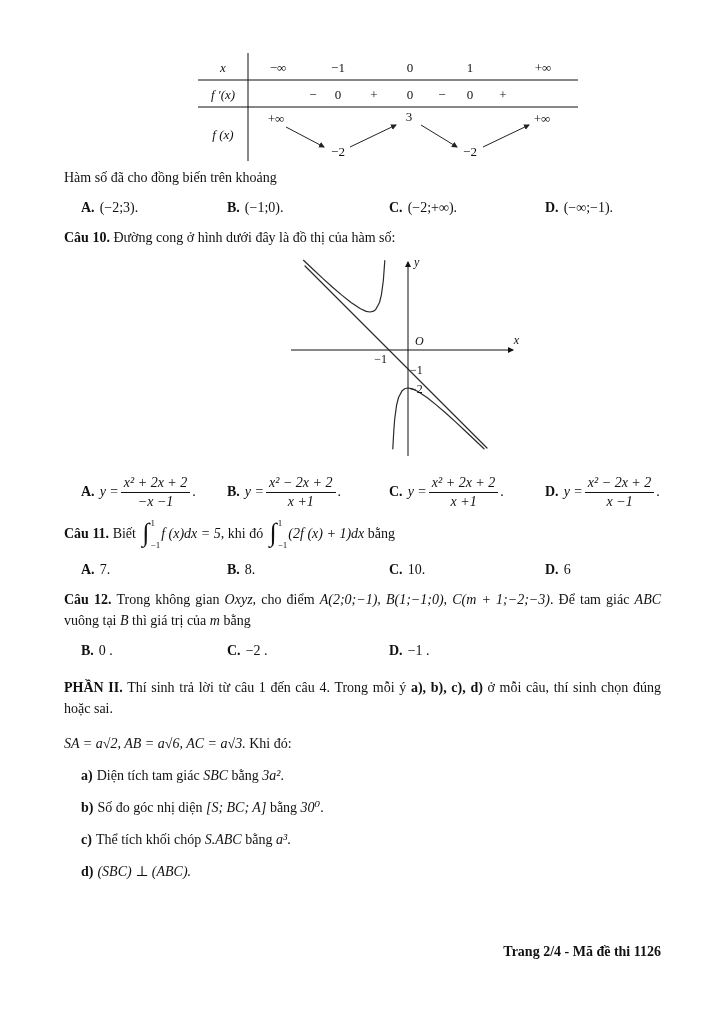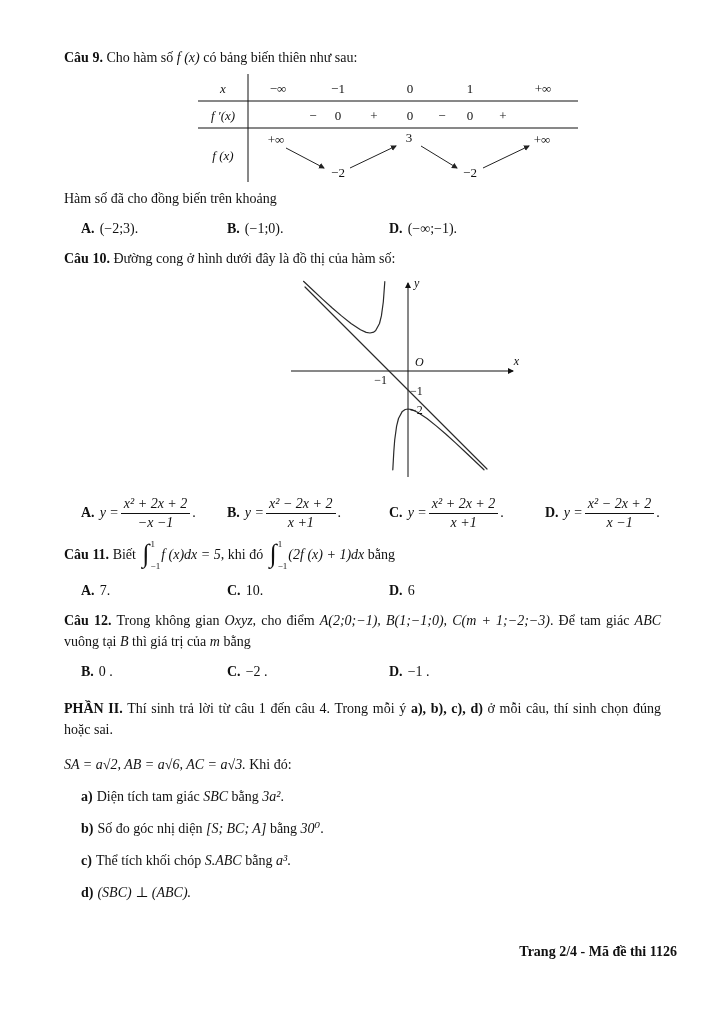--- a/index.html
+++ b/index.html
@@ -32,34 +32,28 @@
   .frac .num{display:block;border-bottom:1px solid #111;padding:0 3px 1px;}
   .frac .den{display:block;padding:1px 3px 0;}
   .intgrl{display:inline-flex;align-items:center;vertical-align:middle;margin:0 1px 0 3px;}
   .int-sign{font-size:26px;line-height:1;transform:translateY(-2px);}
   .int-lims{display:inline-flex;flex-direction:column;justify-content:space-between;
             height:31px;font-size:9px;line-height:1;margin-left:1px;}
   .part2-head{margin:16px 0 14px;}
   .items{margin-left:17px;}
   .item{margin:11px 0;line-height:1.5;}
   .item b{font-weight:bold;margin-right:4px;}
-  .footer{position:absolute;right:48px;top:944px;font-weight:bold;}
+  .footer{position:absolute;right:64px;top:944px;font-weight:bold;}
 </style>
 </head>
 <body>
 
 <div class="page">
 
   <section class="sec">
-    <p class="qline">
-      <b class="qlabel">Câu 9.</b>
-      <span>Cho hàm số</span>
-      <span class="mi">f (x)</span>
-      <span>có bảng biến thiên như sau:</span>
-    </p>
     <div class="vt-wrap">
       <svg width="380" height="108" viewBox="0 0 380 108">
         <defs>
           <marker id="vtArr" markerWidth="7" markerHeight="7" refX="5" refY="3" orient="auto">
             <path d="M0,0 L6,3 L0,6 Z" fill="#222"></path>
           </marker>
         </defs>
         <line class="vt-line" x1="50" y1="0" x2="50" y2="108"></line>
         <line class="vt-line" x1="0" y1="27" x2="380" y2="27"></line>
         <line class="vt-line" x1="0" y1="54" x2="380" y2="54"></line>
@@ -86,20 +80,21 @@
         <line class="vt-arrow" x1="88" y1="74" x2="126" y2="94" marker-end="url(#vtArr)"></line>
         <line class="vt-arrow" x1="152" y1="94" x2="198" y2="72" marker-end="url(#vtArr)"></line>
         <line class="vt-arrow" x1="223" y1="72" x2="259" y2="94" marker-end="url(#vtArr)"></line>
         <line class="vt-arrow" x1="285" y1="94" x2="331" y2="72" marker-end="url(#vtArr)"></line>
       </svg>
     </div>
     <p class="qline">Hàm số đã cho đồng biến trên khoảng</p>
     <div class="opts">
       <span class="opt"><b>A.</b><span>(−2;3).</span></span>
       <span class="opt"><b>B.</b><span>(−1;0).</span></span>
+      <span class="opt"><b>C.</b><span>(−2;+∞).</span></span>
       <span class="opt"><b>D.</b><span>(−∞;−1).</span></span>
     </div>
   </section>
 
   <section class="sec">
     <p class="qline">
       <b class="qlabel">Câu 10.</b>
       <span>Đường cong ở hình dưới đây là đồ thị của hàm số:</span>
     </p>
     <div class="graph-wrap">
@@ -145,20 +140,21 @@
           <span class="int-sign">∫</span>
           <span class="int-lims">
             <span>1</span>
             <span>−1</span>
           </span>
         </span><span class="mi">(2f (x) + 1)dx</span>
       <span>bằng</span>
     </p>
     <div class="opts">
       <span class="opt"><b>A.</b><span>7.</span></span>
+      <span class="opt"><b>B.</b><span>8.</span></span>
       <span class="opt"><b>C.</b><span>10.</span></span>
       <span class="opt"><b>D.</b><span>6</span></span>
     </div>
   </section>
 
   <section class="sec">
     <p class="qline">
       <b class="qlabel">Câu 12.</b>
       <span>Trong không gian</span>
       <span class="mi">Oxyz,</span>

